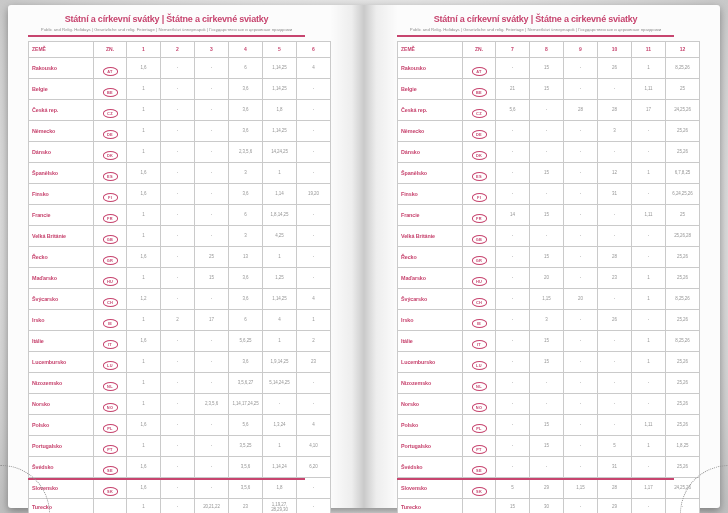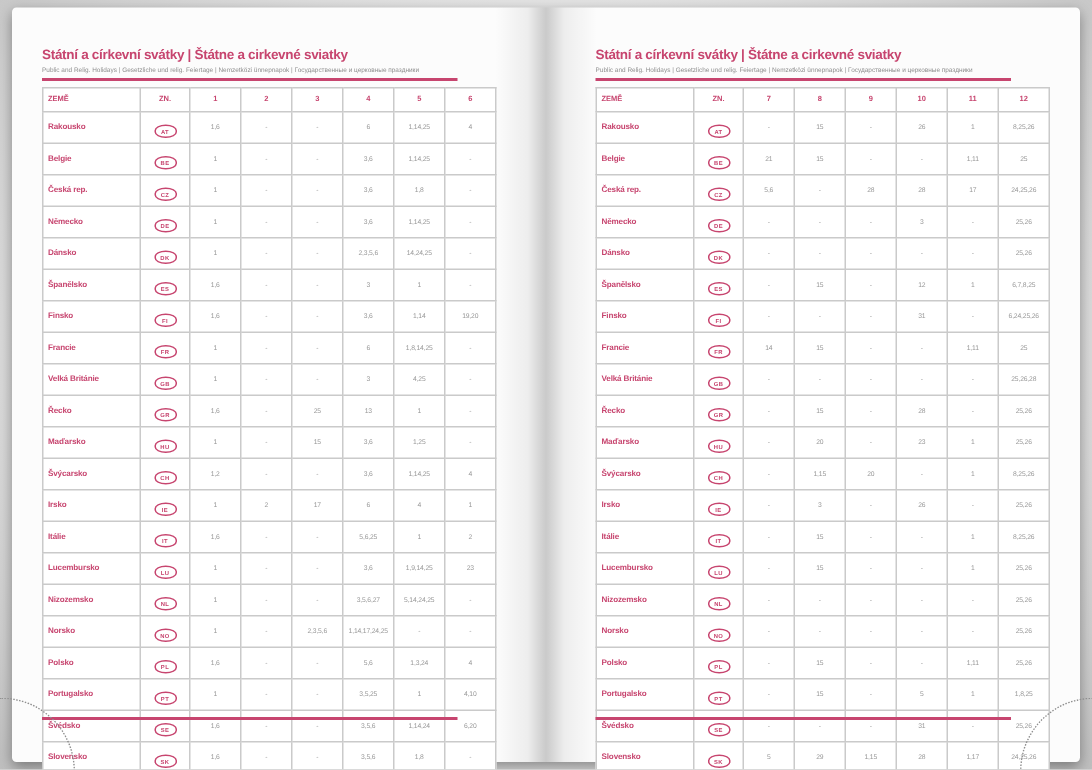--- a/index.html
+++ b/index.html
@@ -7,21 +7,21 @@
            background: radial-gradient(ellipse at 50% 45%, #e6e6e6 55%, #cfcfcf 85%, #bfbfbf 100%);
            font-family:"Liberation Sans", sans-serif; }
   .book { position:absolute; left:8px; top:5px; width:712px; height:503px;
           background:#fcfcfc; border-radius:3px; box-shadow:0 3px 9px rgba(0,0,0,.38); }
   .gutter { position:absolute; left:330px; top:5px; width:68px; height:503px; pointer-events:none;
             background:linear-gradient(90deg, rgba(0,0,0,0) 0%, rgba(0,0,0,.06) 32%, rgba(0,0,0,.20) 50%, rgba(0,0,0,.06) 68%, rgba(0,0,0,0) 100%); }
   .page { position:absolute; top:5px; width:356px; height:503px; }
   .page.left  { left:8px;  --toff:20px; }
   .page.right { left:364px; --toff:33px; }
   .head-block, .holidays, .footnote, .bottom-rule { margin-left:var(--toff); width:277px; }
-  .head-block { padding-top:26px; }
+  .head-block { text-align:center; padding-top:9px; }
   .title { font-size:9px; font-weight:bold; color:var(--accent); letter-spacing:-0.2px; line-height:1.15; }
   .subtitle { font-size:4.3px; color:#8e8e8e; margin-top:2.5px; }
   .rule { height:1.6px; background:var(--accent); margin:3.5px 0 4px var(--toff); width:277px; }
   table.holidays { border-collapse:collapse; table-layout:fixed; background:#fff;
                    border:1px solid #aeaeae; }
   .holidays th, .holidays td { border:0.6px solid #cacaca; overflow:hidden; }
   .holidays th { height:13px; font-size:5px; color:var(--accent); font-weight:bold; text-align:center; }
   th.c-country, td.c-country { width:60px; text-align:left; padding-left:3px; }
   th.c-code, td.c-code { width:30px; text-align:center; }
   th.c-month, td.c-val { width:31px; text-align:center; }

